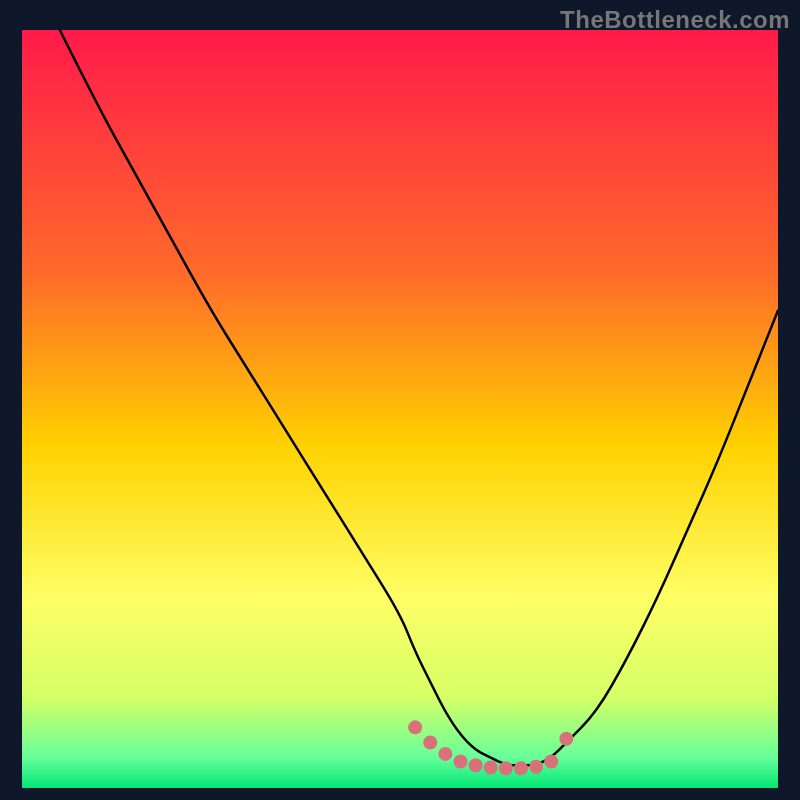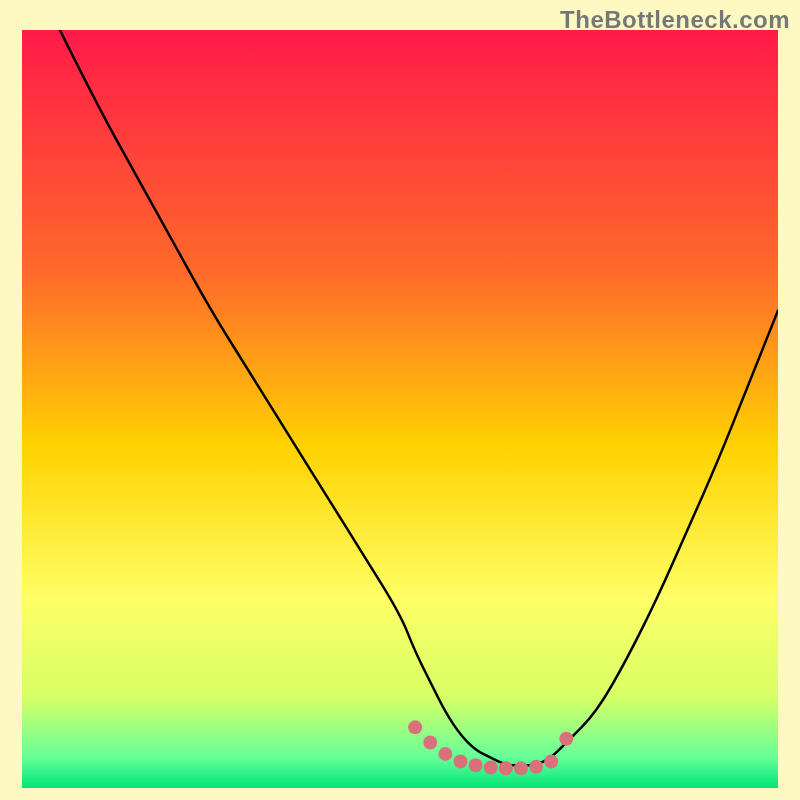--- a/index.html
+++ b/index.html
@@ -8,21 +8,21 @@
     width: 800px;
     height: 800px;
     background: #000;
     overflow: hidden;
     font-family: Arial, Helvetica, sans-serif;
   }
   .frame {
     position: relative;
     width: 800px;
     height: 800px;
-    background: #fef9c3;
+    background: #0f172a;
   }
   .watermark {
     position: absolute;
     top: 6px;
     right: 10px;
     color: #777;
     font-size: 24px;
     font-weight: 600;
     letter-spacing: 0.5px;
     z-index: 5;

